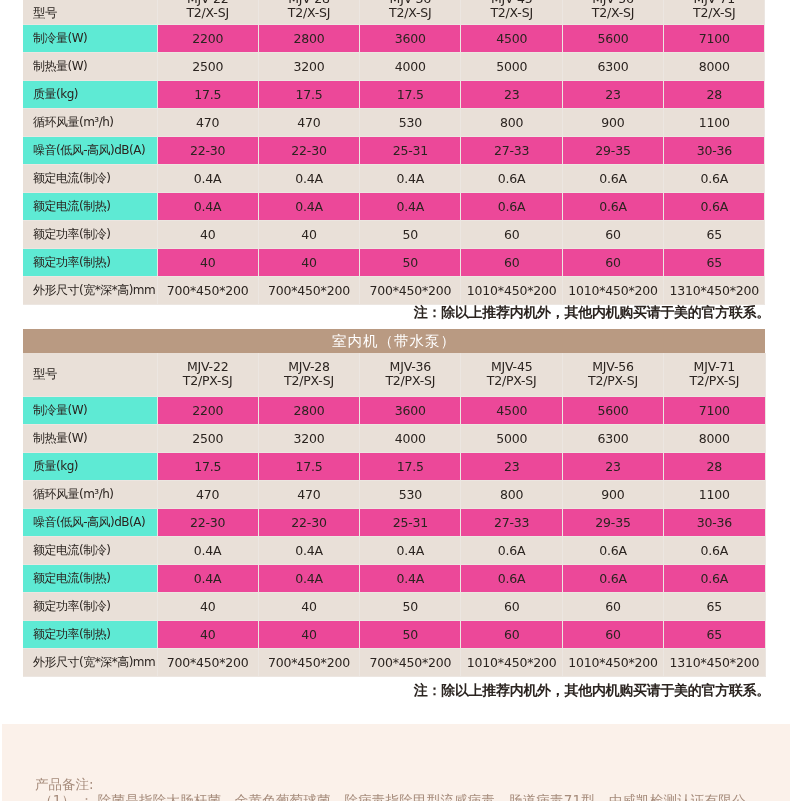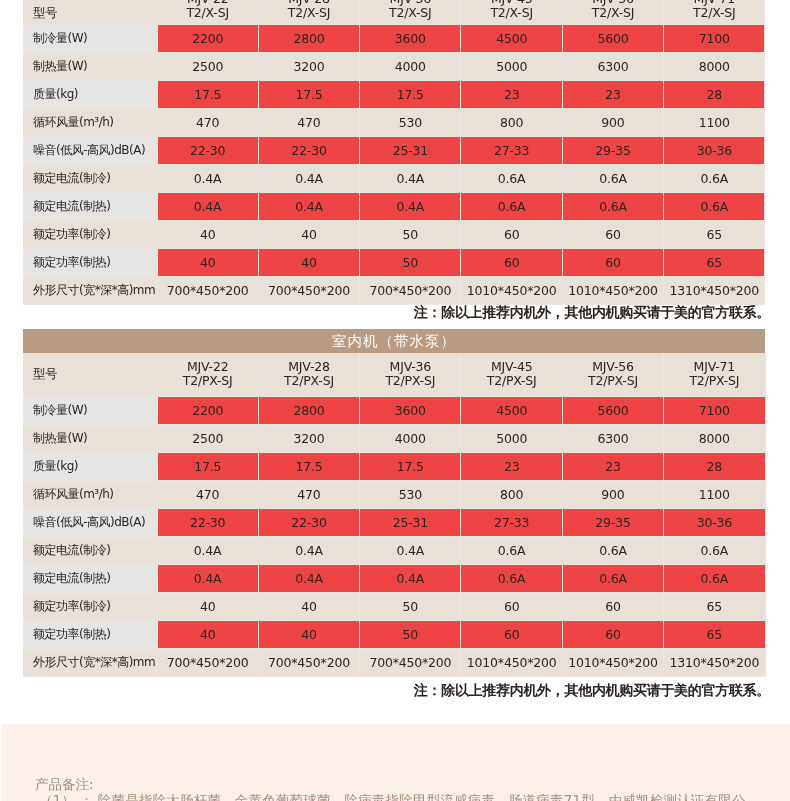--- a/index.html
+++ b/index.html
@@ -15,25 +15,25 @@
   .spec-table col.val-col { width: 101.33px; }
   .spec-table td, .spec-table th {
     border-right: 1px solid #ece6e1;
     border-bottom: 1px solid #ece6e1;
     text-align: center; vertical-align: middle;
     font-weight: normal;
     letter-spacing: -0.2px;
   }
   .spec-table td.label {
     text-align: left; padding-left: 10px;
-    background: #e5e5e5; font-size: 12px; white-space: nowrap;
+    background: #5eead4; font-size: 12px; white-space: nowrap;
     letter-spacing: -0.5px;
   }
   .spec-table tr.alt td { background: #e9e0d8; }
-  .spec-table tr.plain td.val { background: #ef4444; }
+  .spec-table tr.plain td.val { background: #ec4899; }
   .spec-table tr.head td { background: #e9e0d8; line-height: 14px; font-size: 12.5px; }
   .spec-table tr.title td {
     background: #b99a82; color: #ffffff; font-size: 14.5px; letter-spacing: 1px;
     height: 24px; border: none; text-align: center;
   }
 
   #table1 { top: -20px; }
   #table1 tr.head td { height: 44px; vertical-align: bottom; padding-bottom: 4px; }
   #table2 { top: 329px; }
   #table2 tr.head td { height: 43px; }

